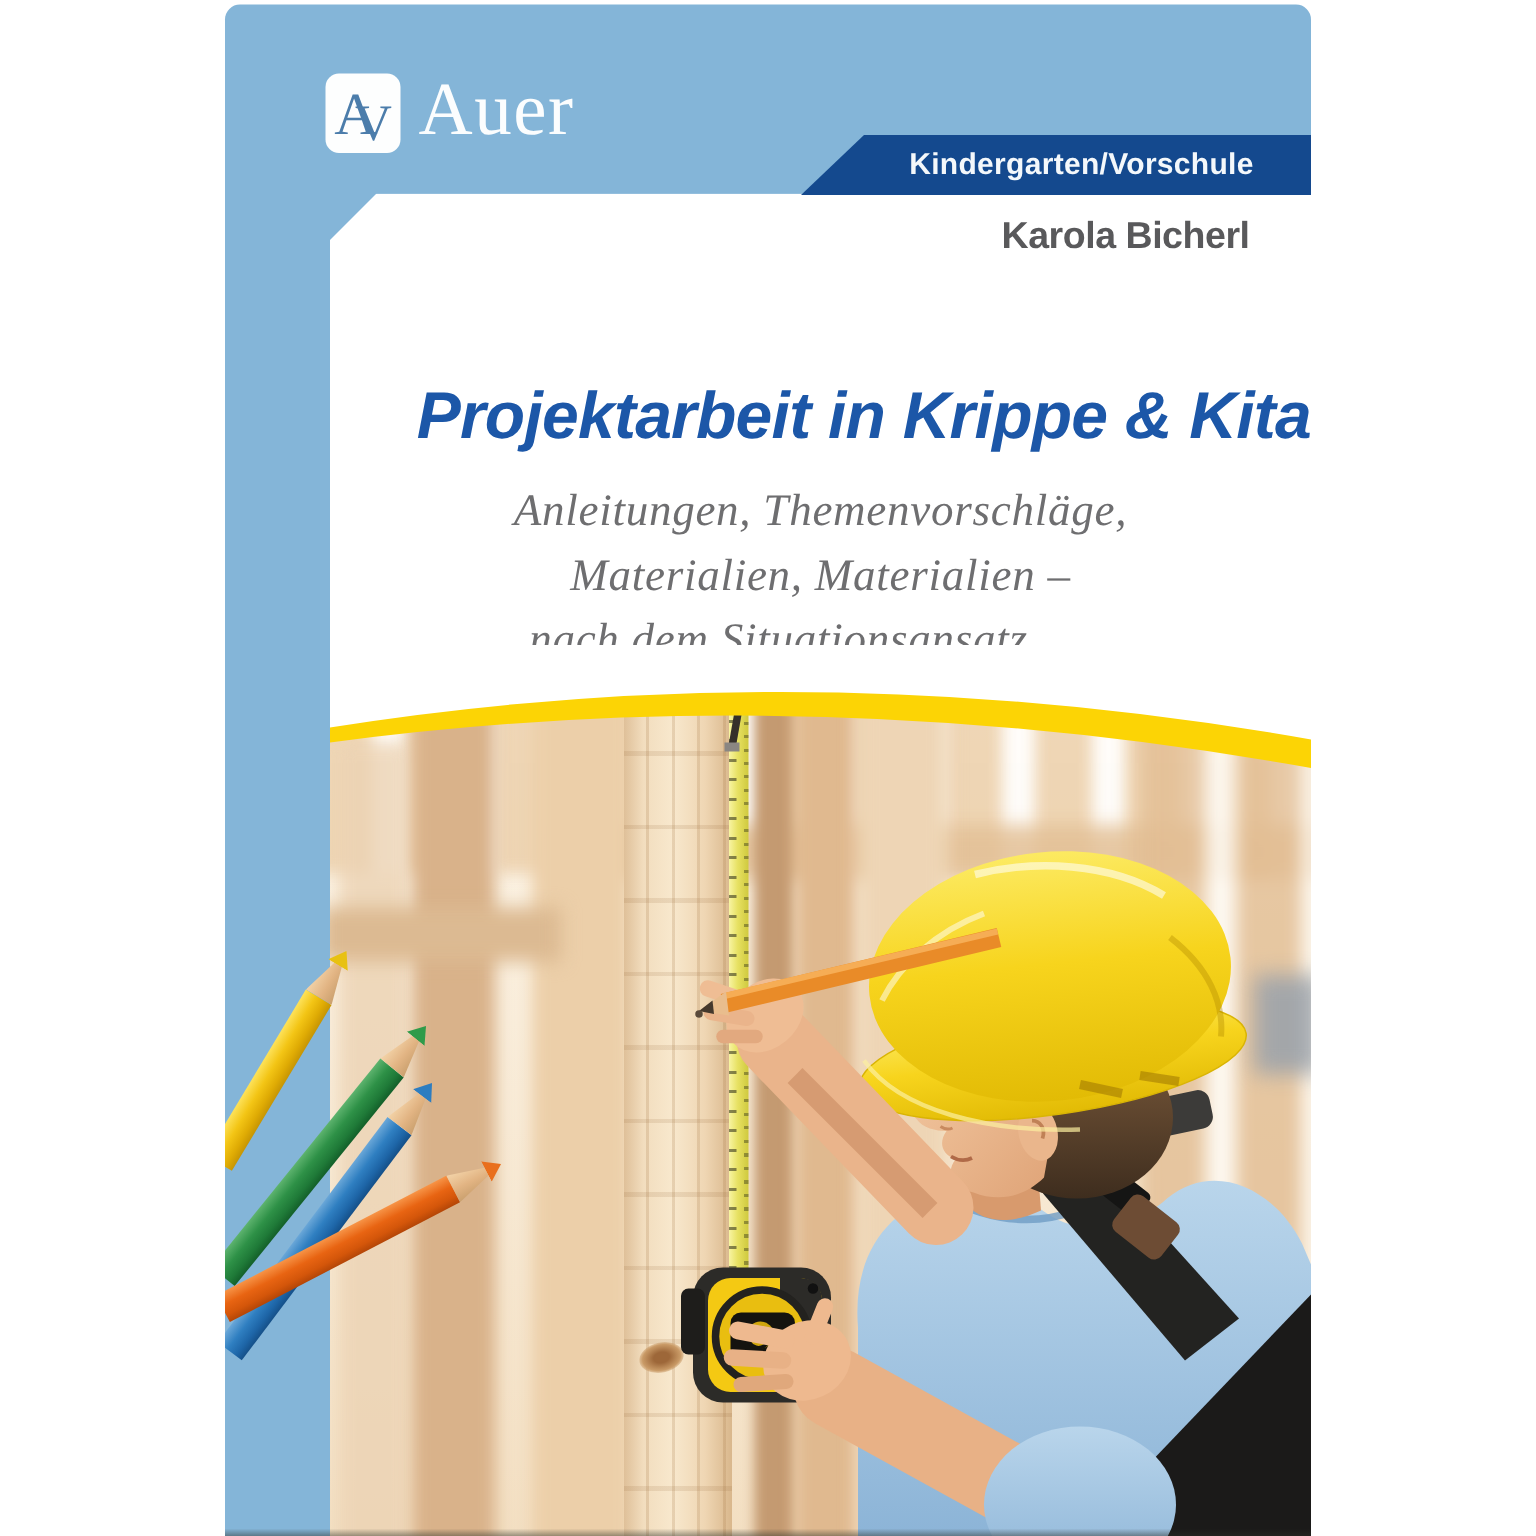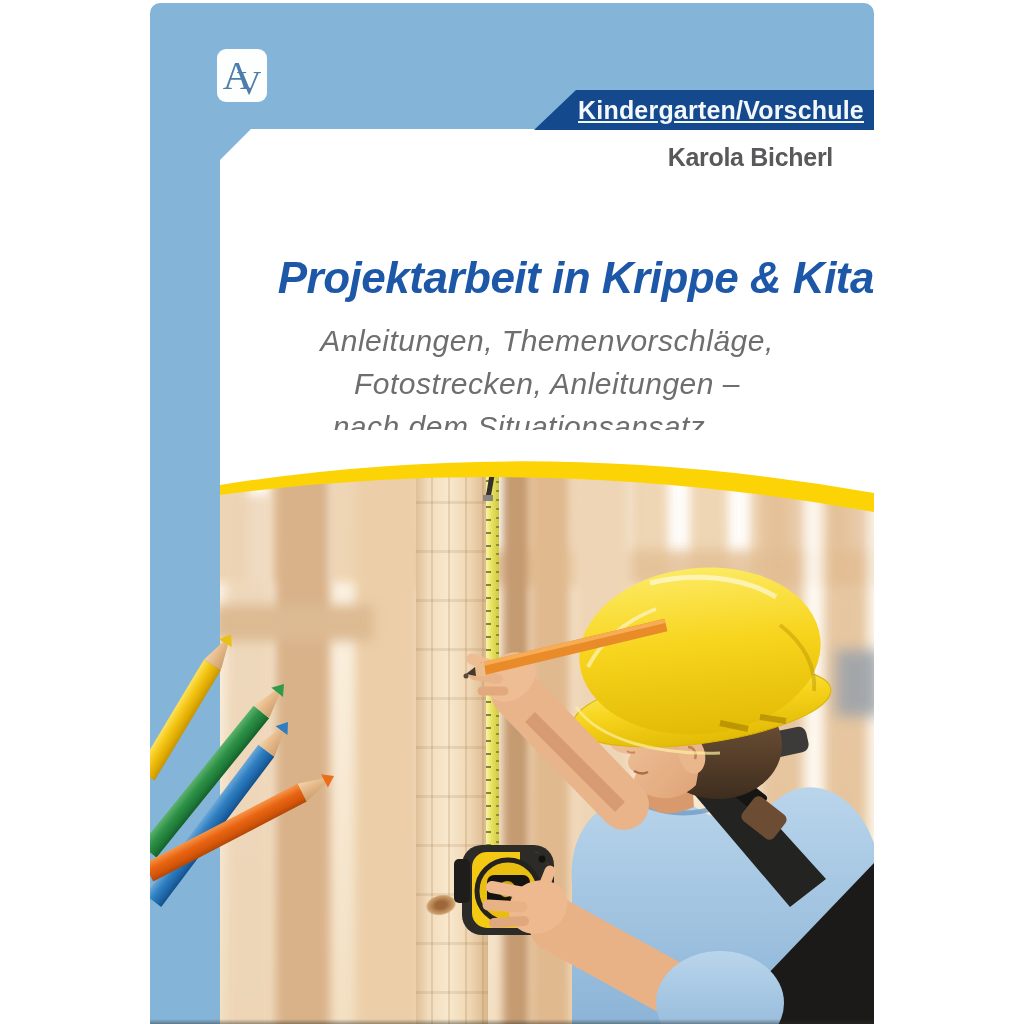--- a/index.html
+++ b/index.html
@@ -18,32 +18,32 @@
   .logo-box .mA{font-family:"Liberation Serif",serif;font-size:40px;color:#4c7dab;line-height:1;}
   .logo-box .mV{font-family:"Liberation Serif",serif;font-size:34px;color:#4c7dab;line-height:1;
                 margin-left:-15px;transform:translateY(7px);}
   .wordmark{position:absolute;left:129px;top:40px;font-family:"Liberation Serif",serif;
             font-size:50px;color:#fbfdfe;letter-spacing:1px;z-index:3;}
 
   
   .banner{position:absolute;right:0;top:87px;width:340px;height:40px;background:#14498e;
           clip-path:polygon(42px 0,100% 0,100% 100%,0 100%);z-index:3;
           display:flex;align-items:center;justify-content:center;padding-left:34px;box-sizing:border-box;}
-  .banner span{color:#f4f8fb;font-size:25px;font-weight:bold;letter-spacing:0.2px;text-decoration:underline;}
+  .banner span{color:#f4f8fb;font-size:20px;font-weight:bold;letter-spacing:0.2px;}
 
   
   .panel{position:absolute;left:70px;top:126px;width:654px;height:334px;background:#ffffff;
          clip-path:polygon(31px 0,100% 0,100% 100%,0 100%,0 31px);z-index:2;}
   .authors{position:absolute;right:41px;top:13px;color:#59595b;
            font-size:25px;line-height:30px;font-weight:bold;letter-spacing:-0.3px;}
   .book-title{position:absolute;left:0;right:0;top:124px;text-align:right;color:#1c57a8;
            font-size:44px;font-weight:bold;font-style:italic;letter-spacing:-0.5px;}
   .subtitle{position:absolute;left:0;right:0;top:190px;text-align:center;color:#6e6e70;
            font-size:30px;line-height:43px;font-style:italic;letter-spacing:0.5px;
-           font-family:Liberation Sans, sans-serif;}
+           font-family:Liberation Serif, serif;}
   .subtitle .l3{transform:translateX(-28px);}
 
   
   .photo{position:absolute;left:70px;top:452px;width:654px;height:569px;overflow:hidden;z-index:3;
          background:linear-gradient(180deg,#fdf6ea,#f3dfc2);}
   .photo .blur{position:absolute;}
   .topband{left:-10px;top:-8px;width:674px;height:135px;filter:blur(5px);opacity:.85;
      background:repeating-linear-gradient(90deg,rgba(231,196,152,.75) 0 38px,rgba(255,255,255,.95) 38px 60px);}
   .beam-top{left:150px;top:95px;width:520px;height:36px;background:#e3c096;filter:blur(6px);opacity:.85;}
   .plankA{left:6px;top:40px;width:46px;height:540px;background:#ecd3b4;filter:blur(5px);opacity:.8;}
@@ -102,33 +102,34 @@
 </style>
 </head>
 <body>
 
 <div class="cover">
 
   <div class="logo-box">
     <span class="mA">A</span>
     <span class="mV">V</span>
   </div>
+  <div class="wordmark">Auer</div>
 
   <div class="banner">
     <span>Kindergarten/Vorschule</span>
   </div>
 
   <div class="panel">
     <div class="authors">
       <div>Karola Bicherl</div>
     </div>
     <div class="book-title">Projektarbeit in Krippe &amp; Kita</div>
     <div class="subtitle">
       <div class="l1">Anleitungen, Themenvorschläge,</div>
-      <div class="l2">Fotostrecken, Anleitungen –</div>
+      <div class="l2">Materialien, Materialien –</div>
       <div class="l3">nach dem Situationsansatz</div>
     </div>
   </div>
 
   <div class="photo">
     <div class="blur topband"></div>
     <div class="blur beam-top"></div>
     <div class="blur plankA"></div>
     <div class="blur plankB"></div>
     <div class="blur plankC"></div>

